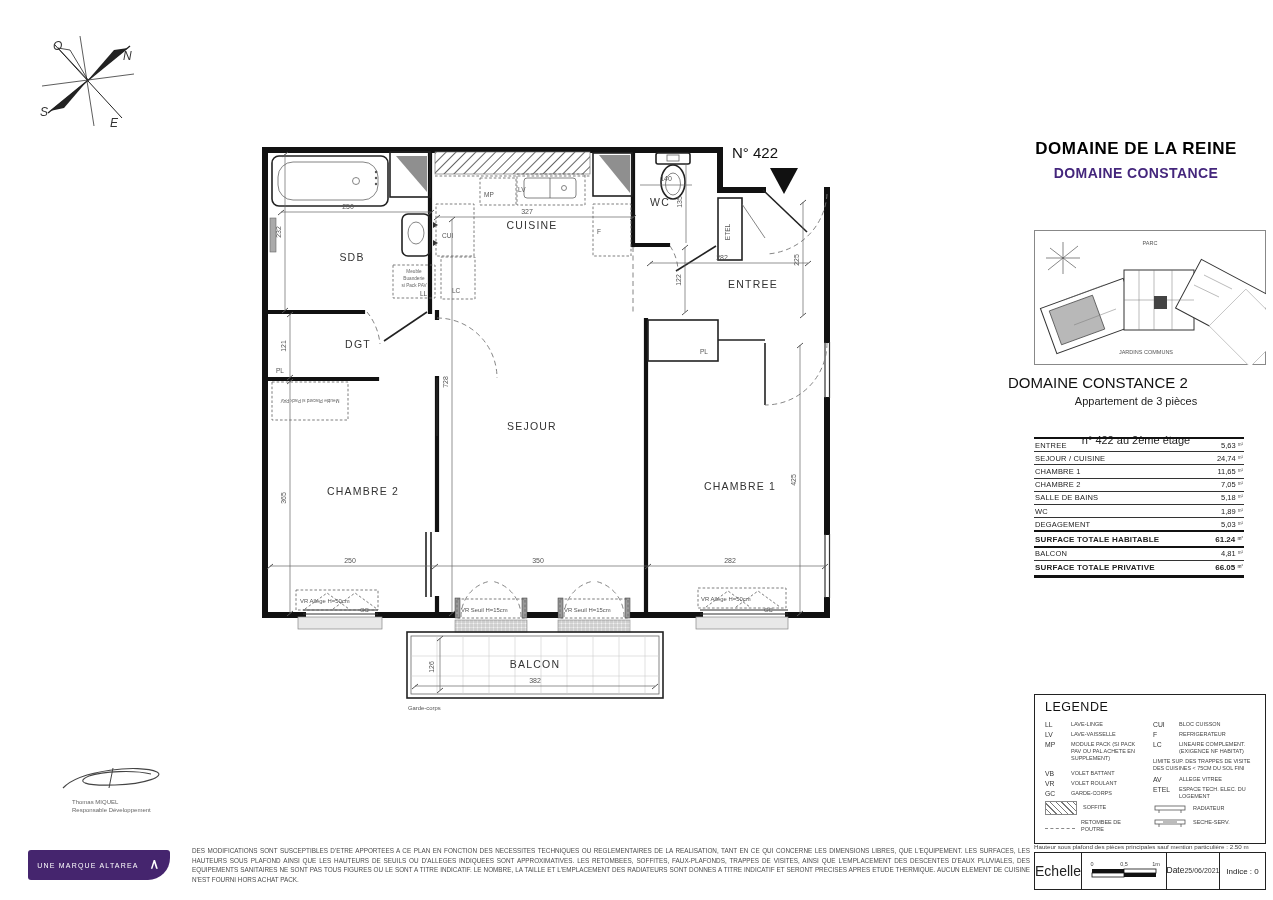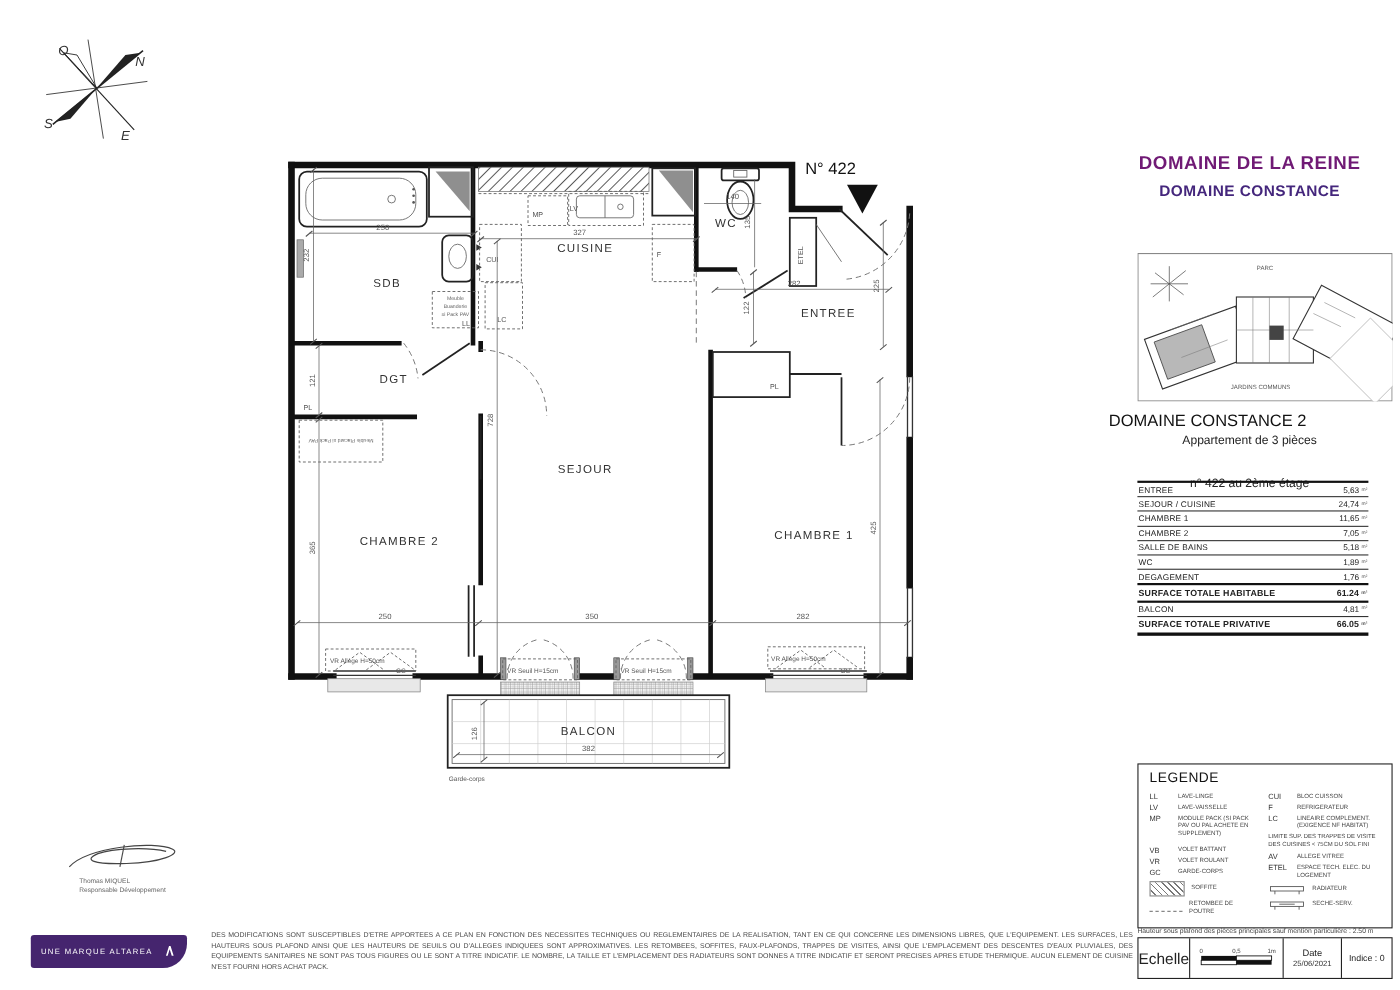--- a/index.html
+++ b/index.html
@@ -21,21 +21,21 @@
   text.dimt{font-size:7px;fill:#555;text-anchor:middle}
   text.room{font-size:10.5px;fill:#333;letter-spacing:1.2px;text-anchor:middle}
   text.fix{font-size:6.5px;fill:#555}
   text.tiny{font-size:4.7px;fill:#666;text-anchor:middle}
   text.winlbl{font-size:5.9px;fill:#555}
   text.unitno{font-size:15px;fill:#111;text-anchor:middle}
 
   
   .logo{left:1100px;top:36px;width:80px;height:80px;background:#532c85;border-radius:2px}
   .proj-title{left:1008px;top:139px;width:256px;text-align:center;font-weight:bold;
-              font-size:17px;color:#701a75;letter-spacing:.5px}
+              font-size:17px;color:#000000;letter-spacing:.5px}
   .proj-sub{left:1008px;top:165px;width:256px;text-align:center;font-weight:bold;
             font-size:14px;color:#44267c;letter-spacing:.4px}
   .proj-addr{left:1008px;top:196px;width:256px;text-align:center;font-weight:bold;
              font-size:8.5px;color:#555;line-height:1.5}
   .siteplan{left:1034px;top:230px;width:232px;height:135px;background:#fff}
   .unit-title{left:1008px;top:374px;width:256px;font-weight:normal;font-size:15px;color:#111}
   .unit-l1{left:1008px;top:395px;width:256px;text-align:center;font-size:11px;color:#222}
   .unit-l2{left:1008px;top:434px;width:256px;text-align:center;font-size:11px;color:#222}
 
   .areas{left:1034px;top:437px;width:210px;border-top:2.5px solid #111;border-bottom:3px solid #111}
@@ -58,21 +58,21 @@
      background:repeating-linear-gradient(45deg,#fff 0 3px,#777 3px 4px)}
   .swatch-beam{width:30px;height:0;border-top:1.5px dashed #888;flex:none;margin:5px 6px 0 0}
   .leg-sym{display:flex;align-items:center;margin-top:4px}
   .note{font-size:5.4px;color:#444;line-height:1.3;margin:3px 0 4px 0}
   .ceiling{left:1034px;top:843px;width:230px;font-size:6.2px;color:#444}
   .tblock{left:1034px;top:852px;width:230px;height:36px;border:1.5px solid #222;display:flex}
   .tcell{border-right:1.5px solid #222;display:flex;align-items:center;justify-content:center}
   .tcell:last-child{border-right:none}
   .t-echelle{width:46px;font-size:14px;color:#222}
   .t-scale{width:84px}
-  .t-date{width:52px;flex-direction:column;font-size:8.5px;color:#222;line-height:1.3}
+  .t-date{width:52px;flex-direction:row;font-size:8.5px;color:#222;line-height:1.3}
   .t-date .dv{font-size:7px;color:#333}
   .t-ind{flex:1;font-size:8px;color:#222}
 
   
   .altarea{left:28px;top:850px;width:142px;height:30px;background:#45256e;color:#fff;
            border-radius:3px 3px 22px 3px;display:flex;align-items:center;justify-content:center;gap:8px}
   .altarea .txt{font-size:7px;letter-spacing:1.2px}
   .disclaimer{left:192px;top:846px;width:838px;font-size:6.35px;color:#4a4a4a;
               line-height:1.5;text-align:justify}
   .sig-name{left:72px;top:798px;font-size:6px;color:#666;line-height:1.4}
@@ -390,21 +390,21 @@
     <div class="arow">
         <span class="lab">SALLE DE BAINS</span>
         <span class="val"><span>5,18</span> <span class="m2">m²</span></span>
       </div>
     <div class="arow">
         <span class="lab">WC</span>
         <span class="val"><span>1,89</span> <span class="m2">m²</span></span>
       </div>
     <div class="arow sep">
         <span class="lab">DEGAGEMENT</span>
-        <span class="val"><span>1,76</span> <span class="m2">m²</span></span>
+        <span class="val"><span>5,03</span> <span class="m2">m²</span></span>
       </div>
     <div class="arow total sep">
         <span class="lab">SURFACE TOTALE HABITABLE</span>
         <span class="val"><span>61.24</span> <span class="m2">m²</span></span>
       </div>
     <div class="arow">
         <span class="lab">BALCON</span>
         <span class="val"><span>4,81</span> <span class="m2">m²</span></span>
       </div>
     <div class="arow total" style="border-bottom:none">

